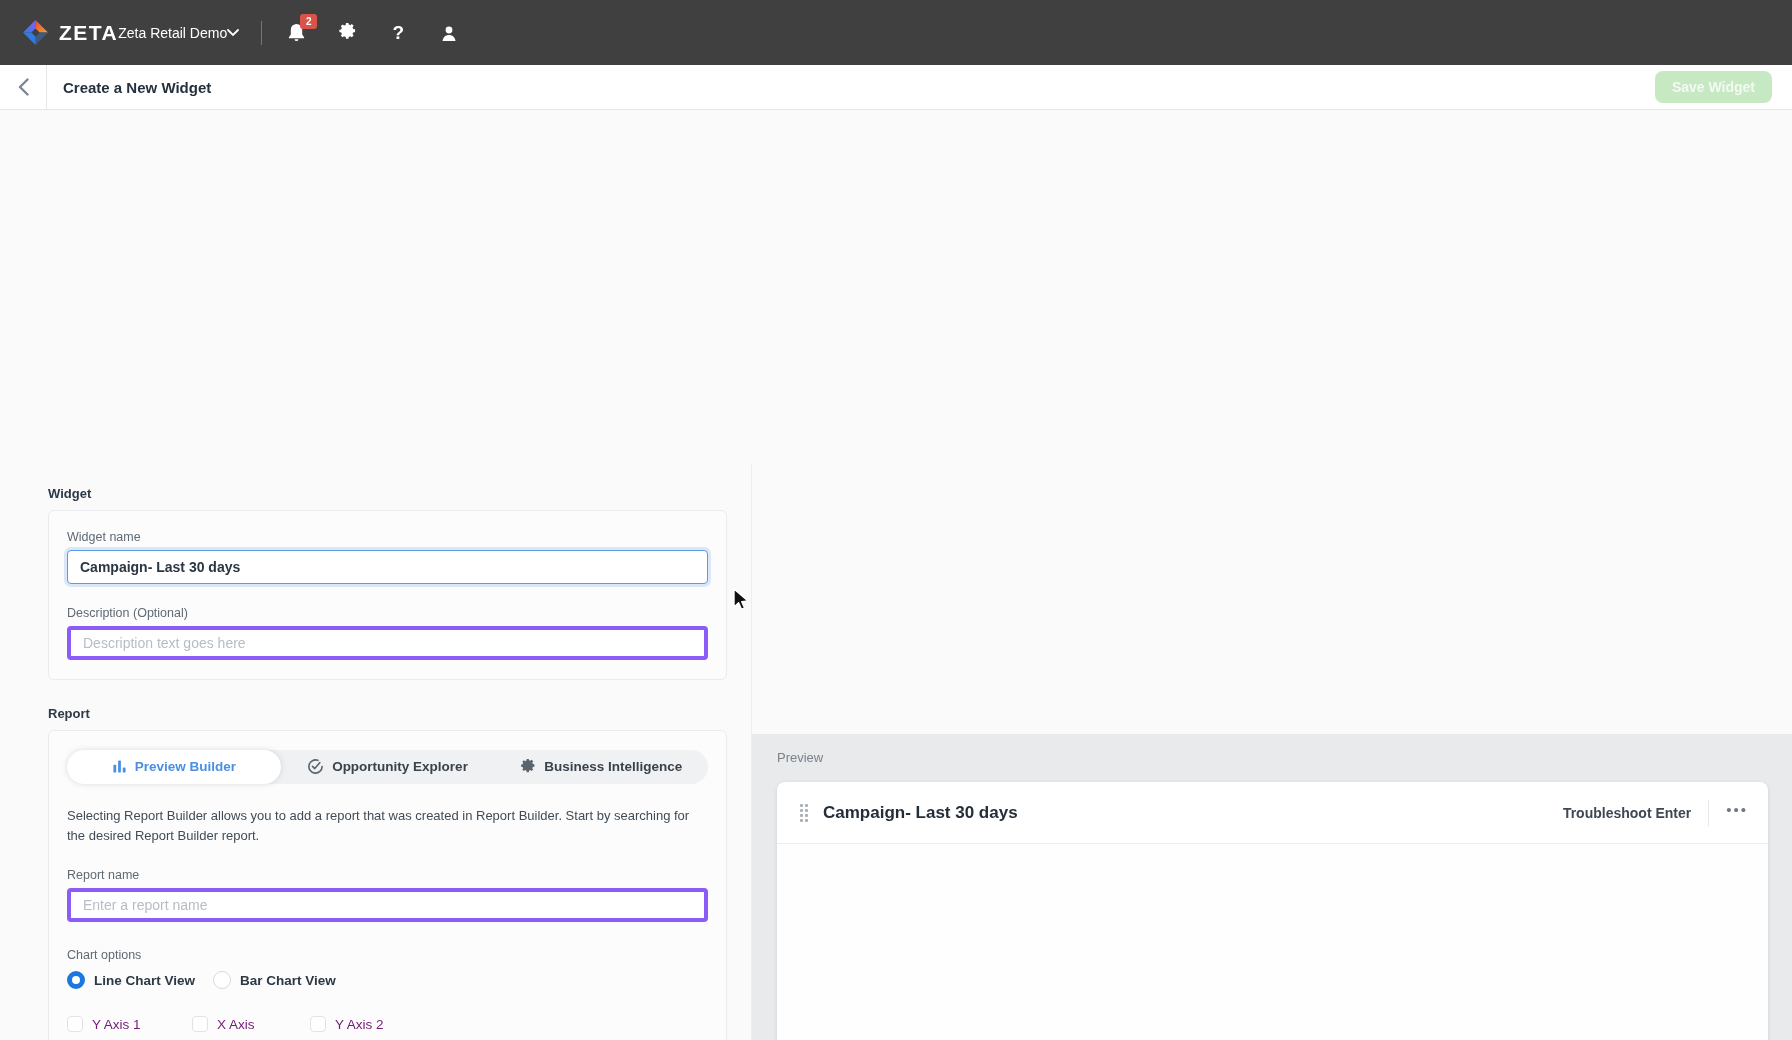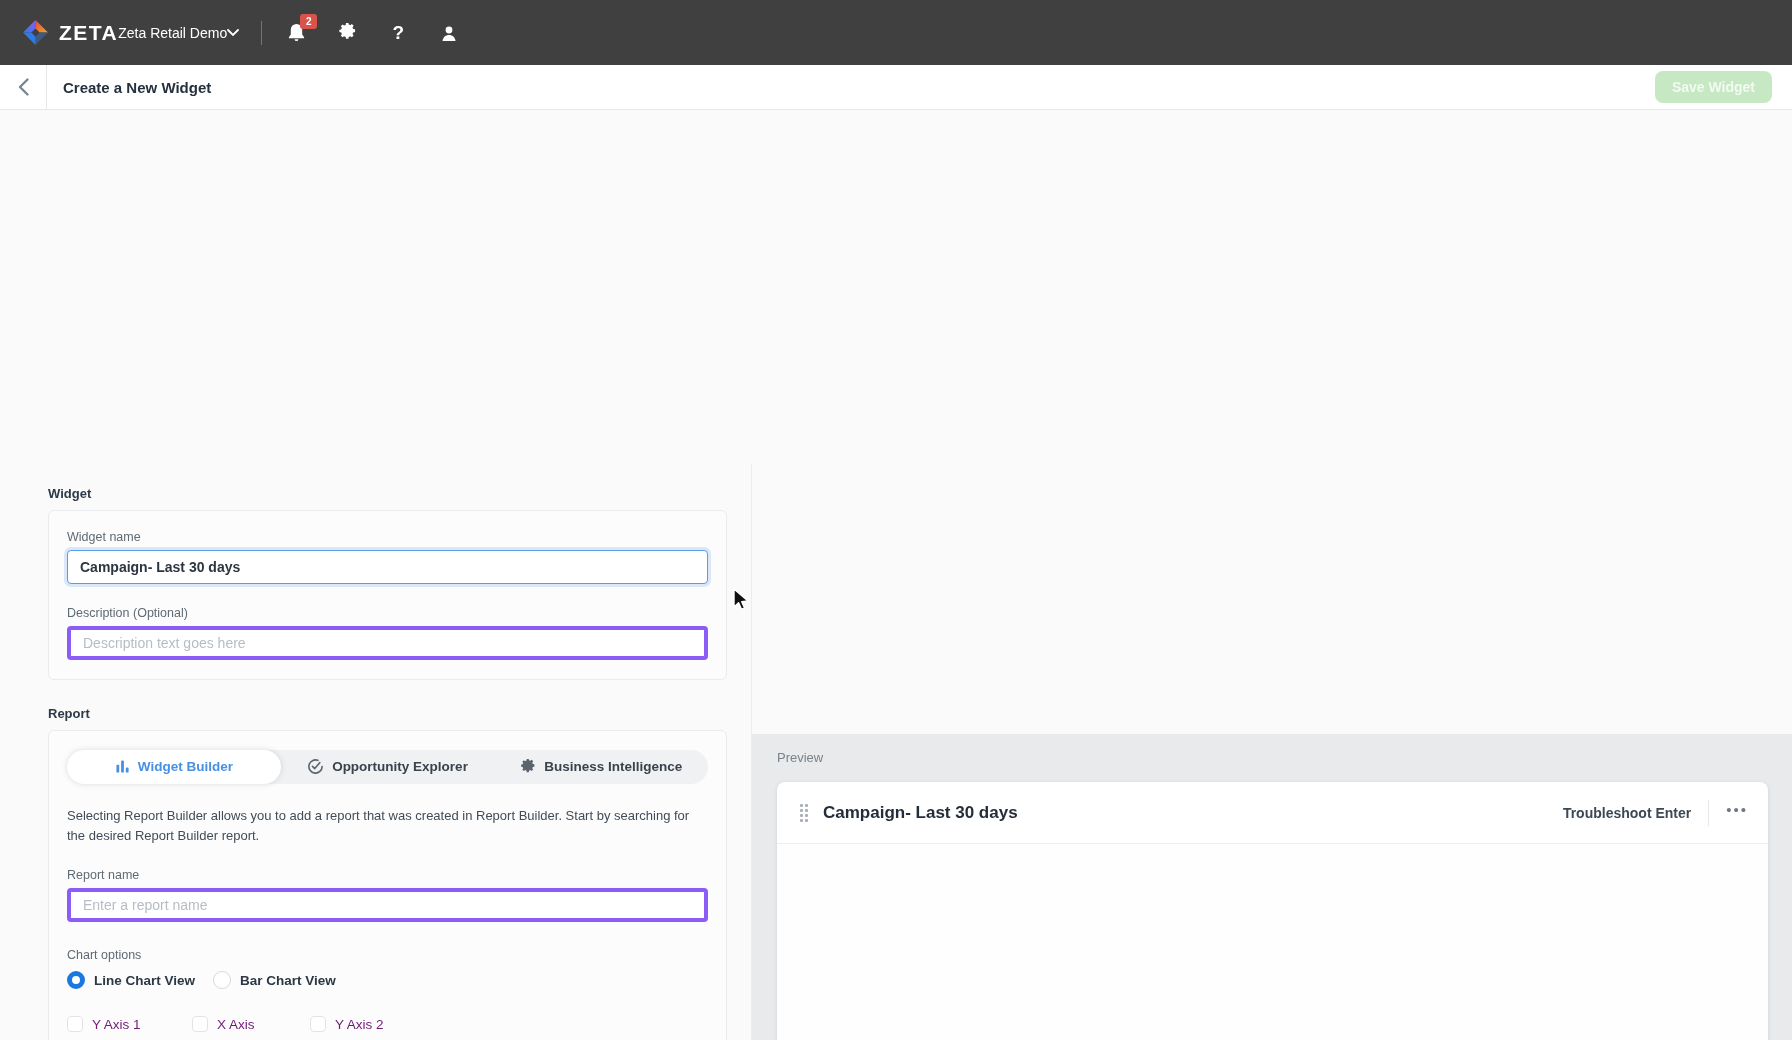--- a/index.html
+++ b/index.html
@@ -185,21 +185,21 @@
         <div class="section-label">Report</div>
         <div class="card">
 
           <div class="tabbar">
             <div class="tab active">
               <svg width="15" height="15" viewBox="0 0 16 16">
                 <rect x="1.5" y="6" width="3" height="8.5" rx="1" fill="#4a90e2"></rect>
                 <rect x="6.5" y="1.5" width="3" height="13" rx="1" fill="#4a90e2"></rect>
                 <rect x="11.5" y="9" width="3" height="5.5" rx="1" fill="#4a90e2"></rect>
               </svg>
-              <span>Widget Builder</span>
+              <span>Preview Builder</span>
             </div>
             <div class="tab">
               <svg width="17" height="17" viewBox="0 0 18 18">
                 <path d="M16 9 A7 7 0 1 1 11.5 2.5" fill="none" stroke="#5a646e" stroke-width="1.7" stroke-linecap="round"></path>
                 <path d="M5.8 8.8 L8.2 11.2 L13.5 5" fill="none" stroke="#5a646e" stroke-width="1.7" stroke-linecap="round" stroke-linejoin="round"></path>
               </svg>
               <span>Opportunity Explorer</span>
             </div>
             <div class="tab">
               <svg width="16" height="16" viewBox="0 0 20 20">

